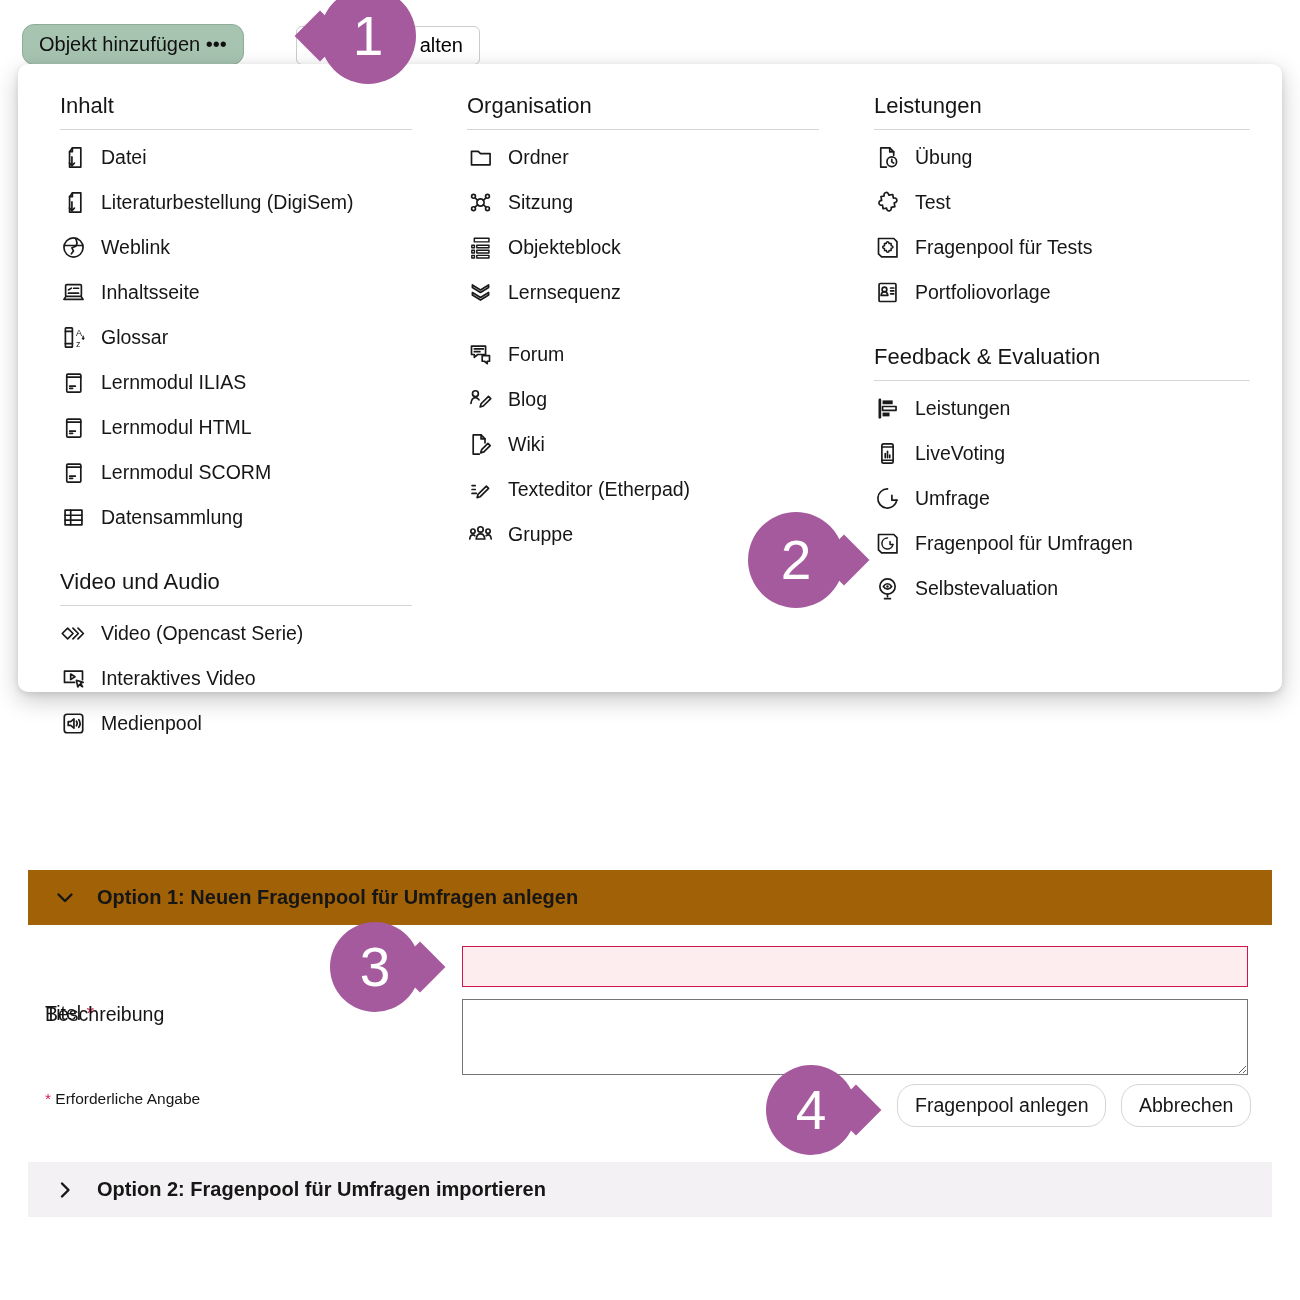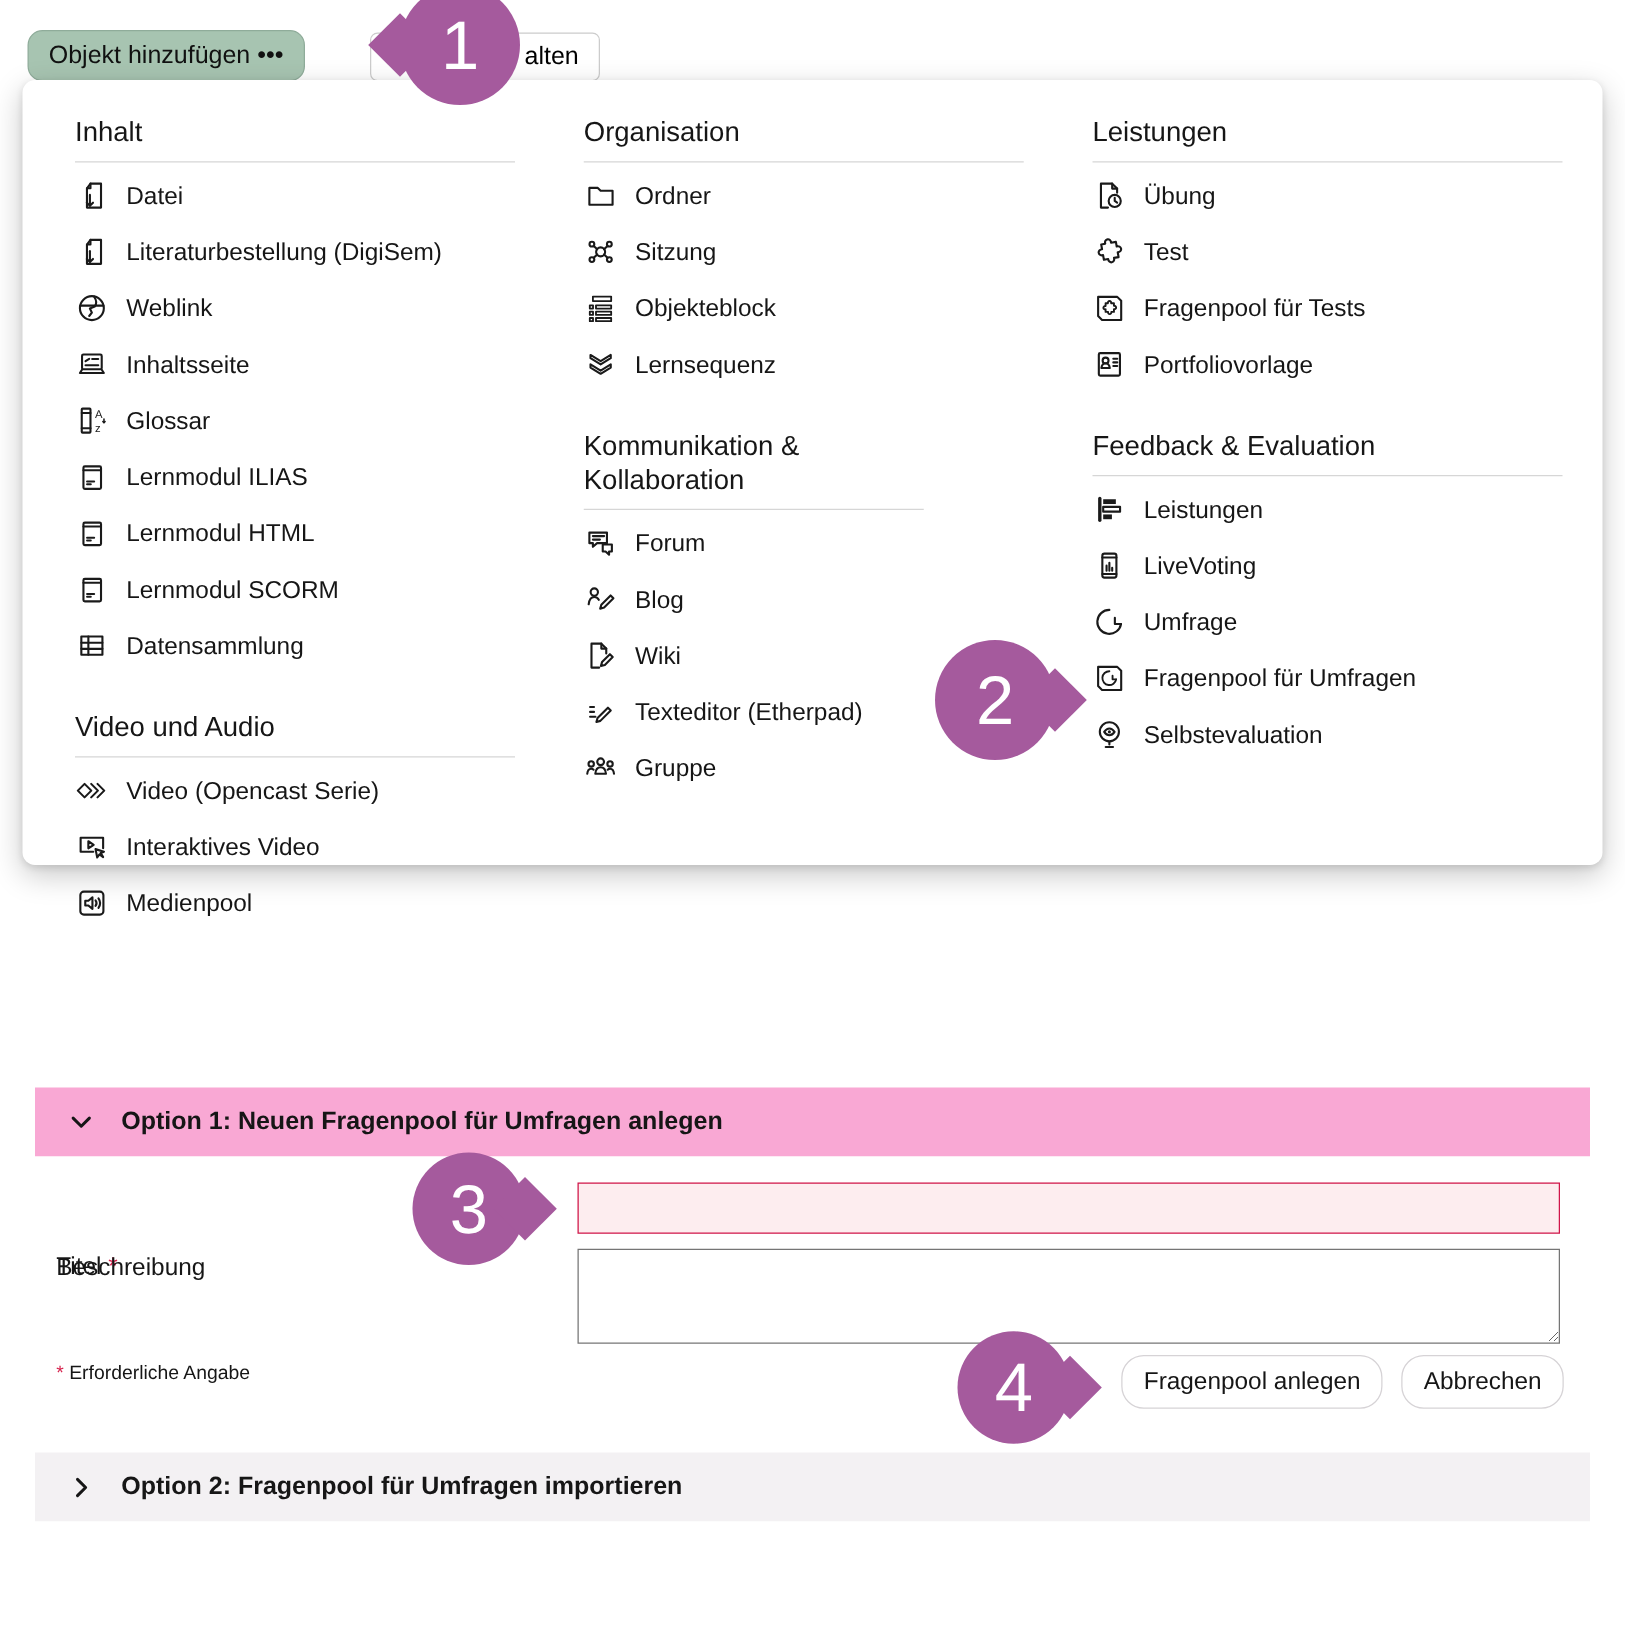--- a/index.html
+++ b/index.html
@@ -52,21 +52,21 @@
   .m1{left:320px;top:-12px;width:96px;height:96px;}
   .m2{left:748px;top:512px;width:96px;height:96px;}
   .m3{left:330px;top:922px;width:90px;height:90px;}
   .m4{left:766px;top:1065px;width:90px;height:90px;}
   
   .bar{
     position:absolute;left:28px;width:1244px;height:55px;box-sizing:border-box;
     display:flex;align-items:center;gap:22px;padding-left:27px;
     font-size:20px;font-weight:700;cursor:pointer;
   }
-  .bar1{top:870px;background:#f9a8d4;}
+  .bar1{top:870px;background:#a16207;}
   .bar2{top:1162px;background:#f3f1f3;}
   .bar .chev{display:flex;align-items:center;}
   .form-label{position:absolute;left:45px;font-size:19.5px;}
   .lbl-title{top:1002px;}
   .lbl-desc{top:1003px;}
   .req{color:#d6214c;}
   .input-title{
     position:absolute;left:462px;top:946px;width:786px;height:41px;box-sizing:border-box;
     background:#fdedef;border:1.5px solid #d0164a;border-radius:0;outline:none;
     font-size:19px;padding:0 10px;font-family:inherit;
@@ -185,21 +185,20 @@
           <div class="menu-item"><span class="mi-icon"><svg width="27" height="27" viewBox="0 0 24 24" fill="none" stroke="#1a1a1a" stroke-width="1.3" stroke-linecap="round" stroke-linejoin="round">
                 <rect x="6.5" y="3.8" width="13" height="3.2"></rect>
                 <path d="M4.3 10h2.3v2.3H4.3zM8.7 10h10.8v2.3H8.7zM4.3 14.5h2.3v2.3H4.3zM8.7 14.5h10.8v2.3H8.7zM4.3 19h2.3v2.3H4.3zM8.7 19h10.8v2.3H8.7z"></path>
               </svg></span><span class="mi-label">Objekteblock</span></div>
           <div class="menu-item"><span class="mi-icon"><svg width="27" height="27" viewBox="0 0 24 24" fill="none" stroke="#1a1a1a" stroke-width="1.5" stroke-linecap="round" stroke-linejoin="round">
                 <path d="M4.8 5.3 12 9.7l7.2-4.4v2.3L12 12 4.8 7.6z"></path>
                 <path d="M4.8 12l7.2 4.4 7.2-4.4v2.3L12 18.7 4.8 14.3z"></path>
               </svg></span><span class="mi-label">Lernsequenz</span></div>
         </div>
         <div class="menu-section">
-          <h2 class="section-title narrow">Kommunikation &amp; Kollaboration</h2>
           <div class="menu-item"><span class="mi-icon"><svg width="27" height="27" viewBox="0 0 24 24" fill="none" stroke="#1a1a1a" stroke-width="1.5" stroke-linecap="round" stroke-linejoin="round">
                 <path d="M4 4.5h12.5V12H9.5l-3 2.6V12H4z"></path>
                 <path d="M6.5 7h8M6.5 9.5h5"></path>
                 <path d="M13.5 13h6.5v5h-2v2.2L15.5 18h-2z" fill="#fff"></path>
               </svg></span><span class="mi-label">Forum</span></div>
           <div class="menu-item"><span class="mi-icon"><svg width="27" height="27" viewBox="0 0 24 24" fill="none" stroke="#1a1a1a" stroke-width="1.5" stroke-linecap="round" stroke-linejoin="round">
                 <circle cx="7.5" cy="6.8" r="2.6"></circle>
                 <path d="M3.5 15.5c.4-3.4 2-5.2 4-5.2 1.3 0 2.4.7 3.2 2"></path>
                 <path d="M12.5 15.8l6.6-6.6 2 2-6.6 6.6-2.8.8z"></path>
               </svg></span><span class="mi-label">Blog</span></div>

